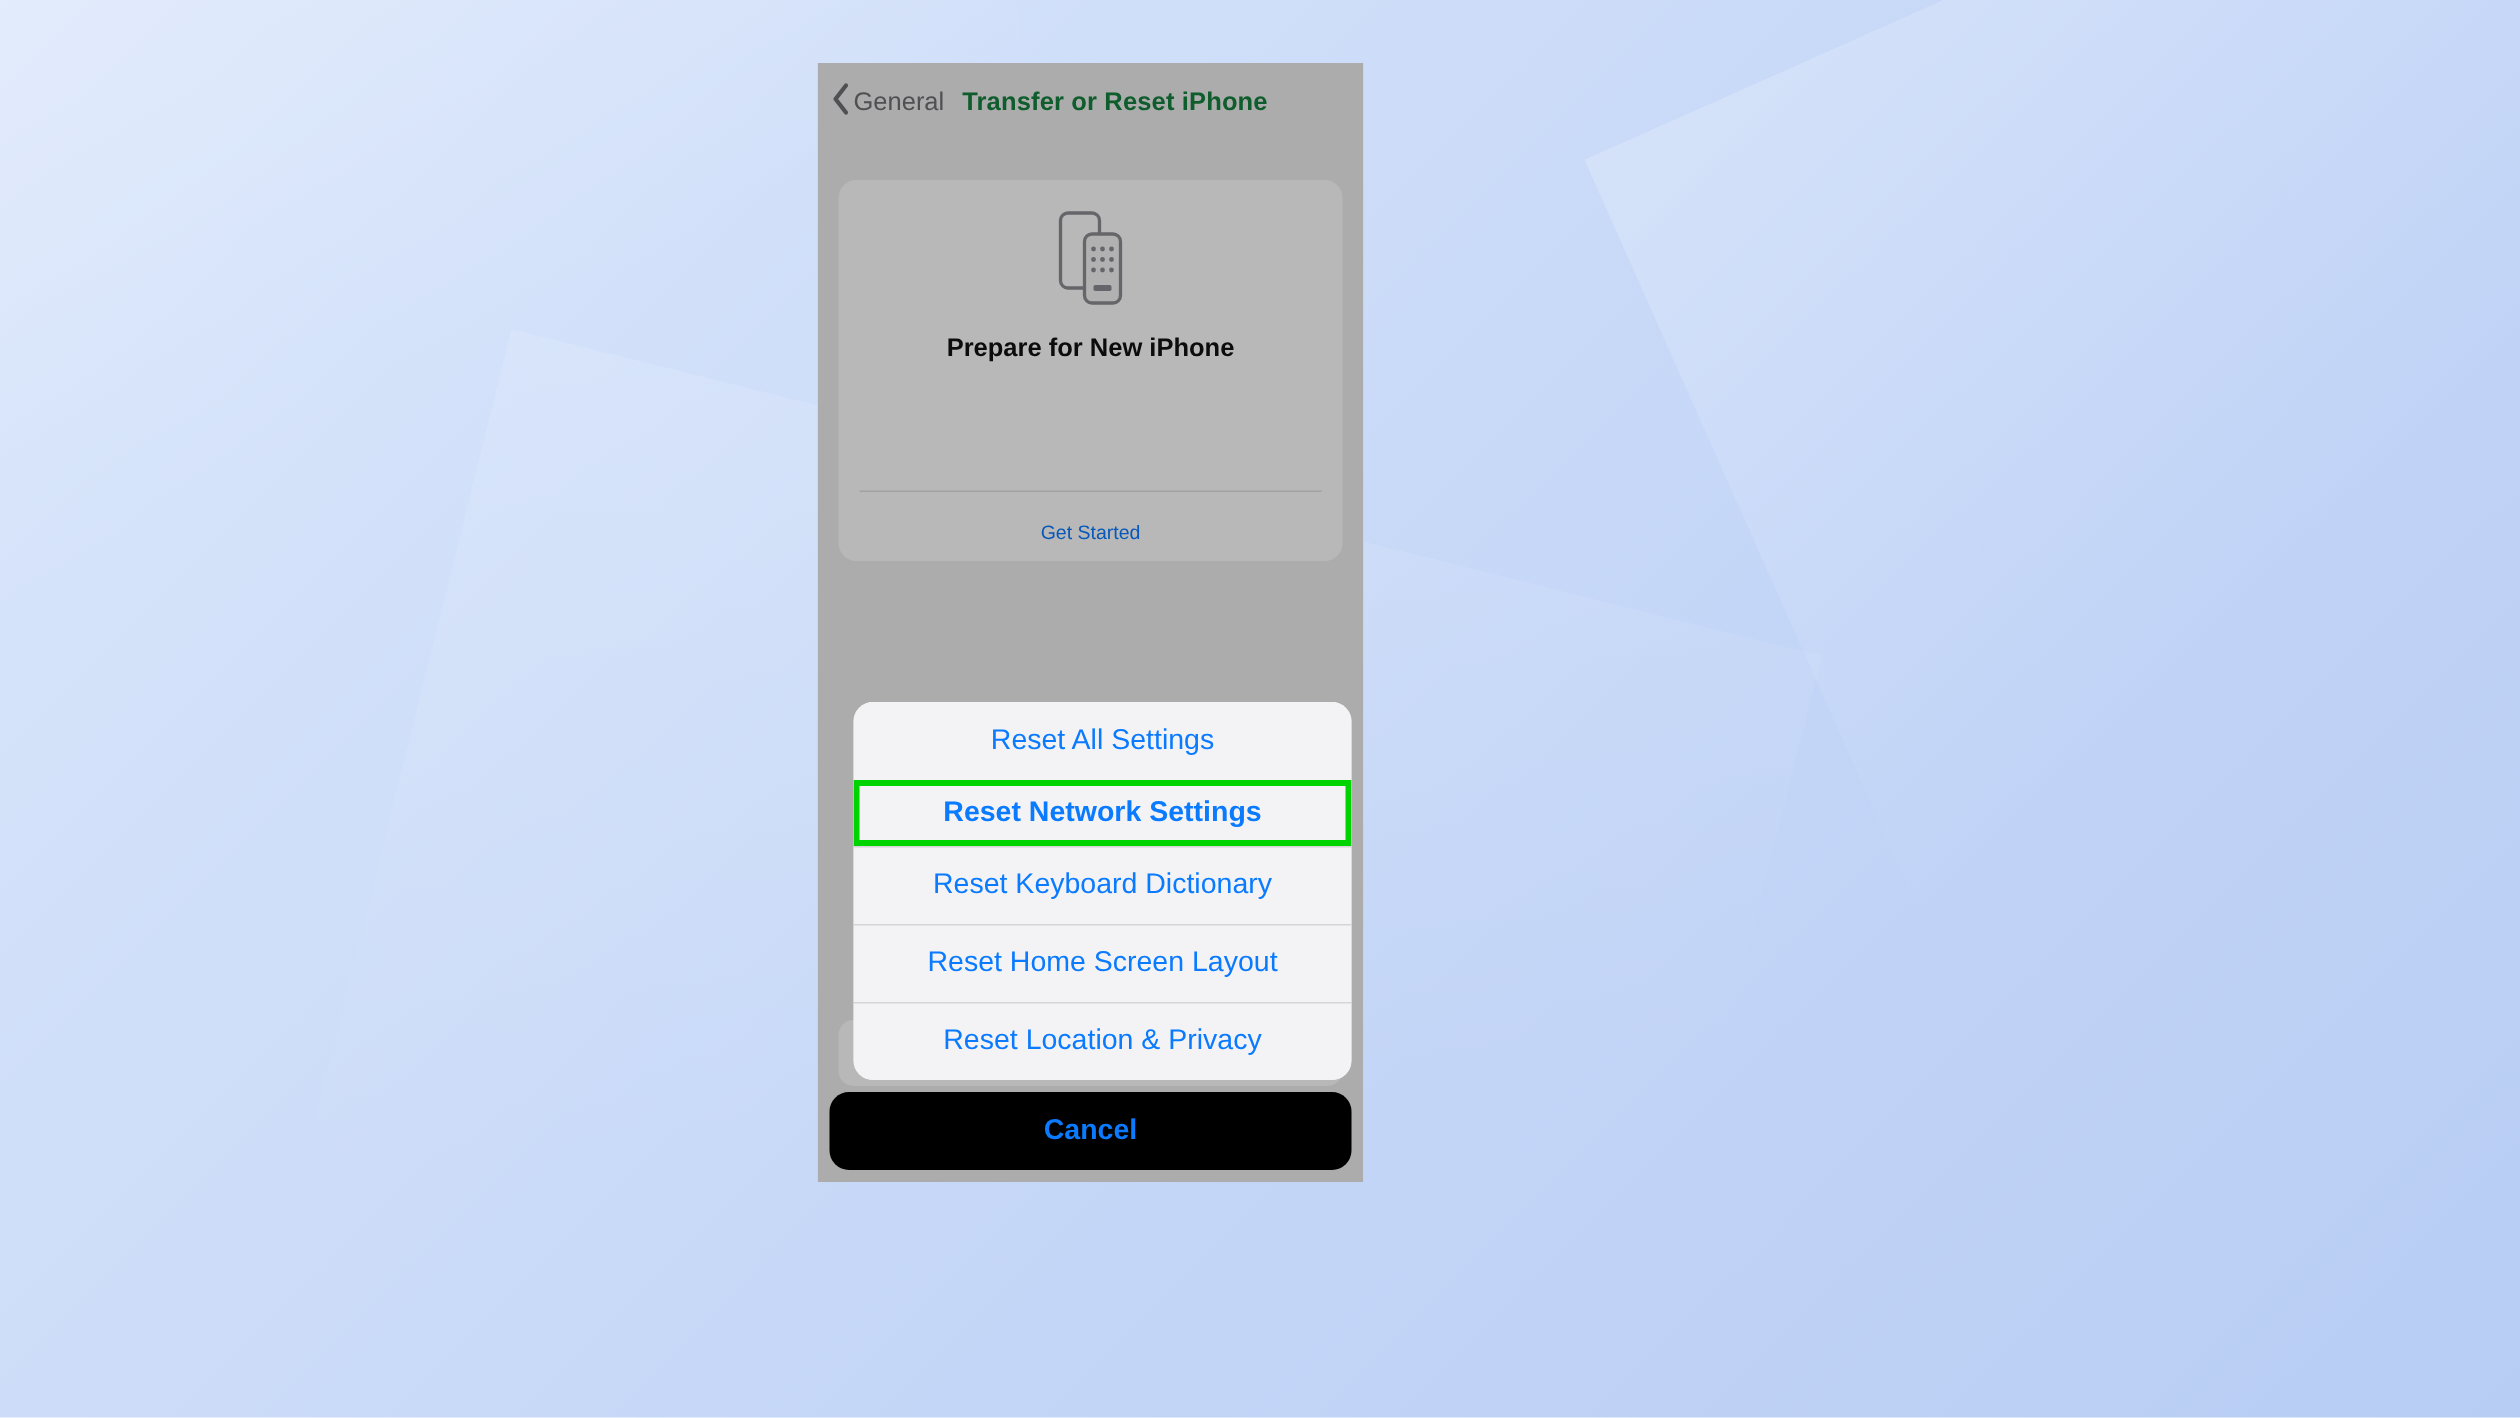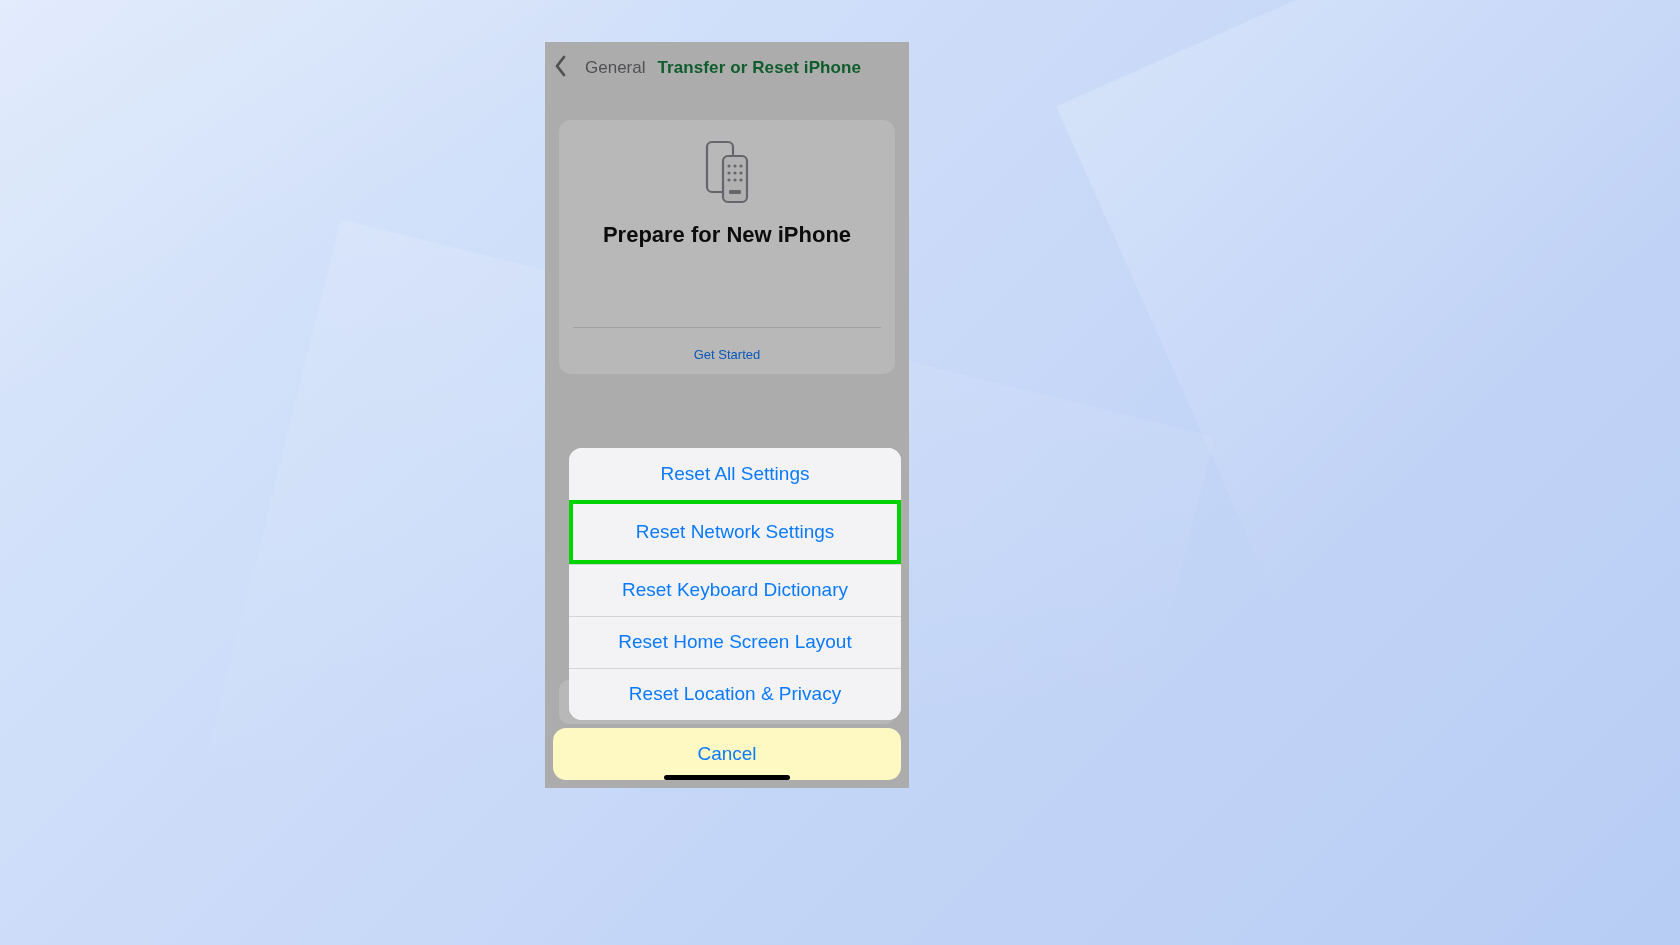--- a/index.html
+++ b/index.html
@@ -63,21 +63,21 @@
     height: 40px;
     display: flex;
     align-items: center;
     padding: 0 8px;
     gap: 4px;
     font-size: 17px;
   }
   .nav-back {
     display: flex;
     align-items: center;
-    gap: 18px;
+    gap: 2px;
     color: #6f6f74;
     cursor: pointer;
   }
   .nav-back svg { width: 14px; height: 22px; }
   .nav-title {
     color: #15803d;
     font-weight: 600;
     margin-left: 8px;
     letter-spacing: .1px;
   }
@@ -97,21 +97,21 @@
   }
   .card .icon-wrap {
     display: flex;
     justify-content: center;
     margin-top: 0px;
     margin-bottom: 14px;
   }
   .card .icon-wrap svg { width: 56px; height: 68px; }
   .card h2 {
     margin: 0 0 8px;
-    font-size: 22px;
+    font-size: 17px;
     font-weight: 600;
     color: #111;
   }
   .card p {
     margin: 0 auto;
     font-size: 14px;
     line-height: 1.35;
     color: #3c3c3f;
     font-weight: 400;
   }
@@ -177,35 +177,36 @@
     content: "";
     position: absolute;
     top: 0;
     left: 0;
     right: 0;
     height: 1px;
     background: rgba(0,0,0,0.12);
   }
   .opt.highlighted {
     border: 4px solid #00d400;
-    height: 64px;
+    height: 44px;
+    font-weight: bold;
   }
   .opt.highlighted::before { display: none; }
 
   .cancel {
     margin-top: 8px;
-    background: #fef9c3;
+    background: #000000;
     border-radius: 13px;
     height: 52px;
     display: flex;
     align-items: center;
     justify-content: center;
     font-size: 19px;
     color: #0a7aff;
-    font-weight: 400;
+    font-weight: 700;
     cursor: pointer;
   }
 
   .home-indicator {
     position: absolute;
     left: 50%;
     bottom: 8px;
     width: 126px;
     height: 5px;
     background: #000;

